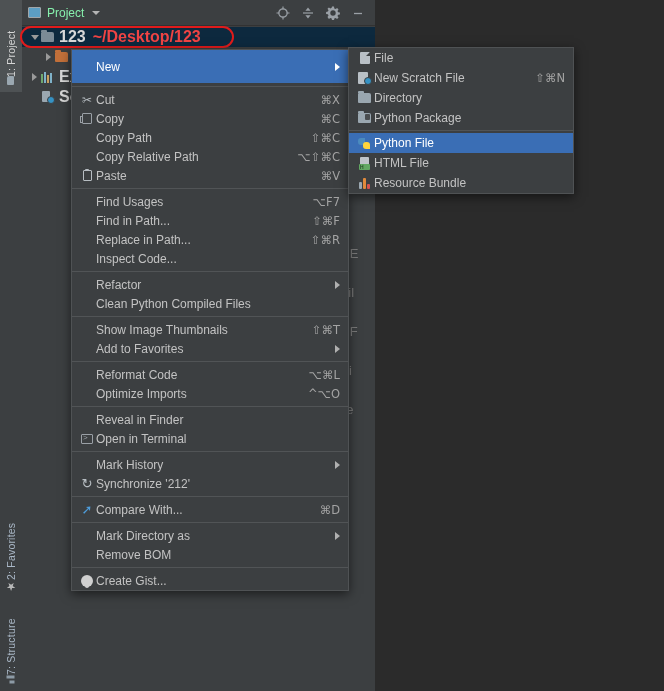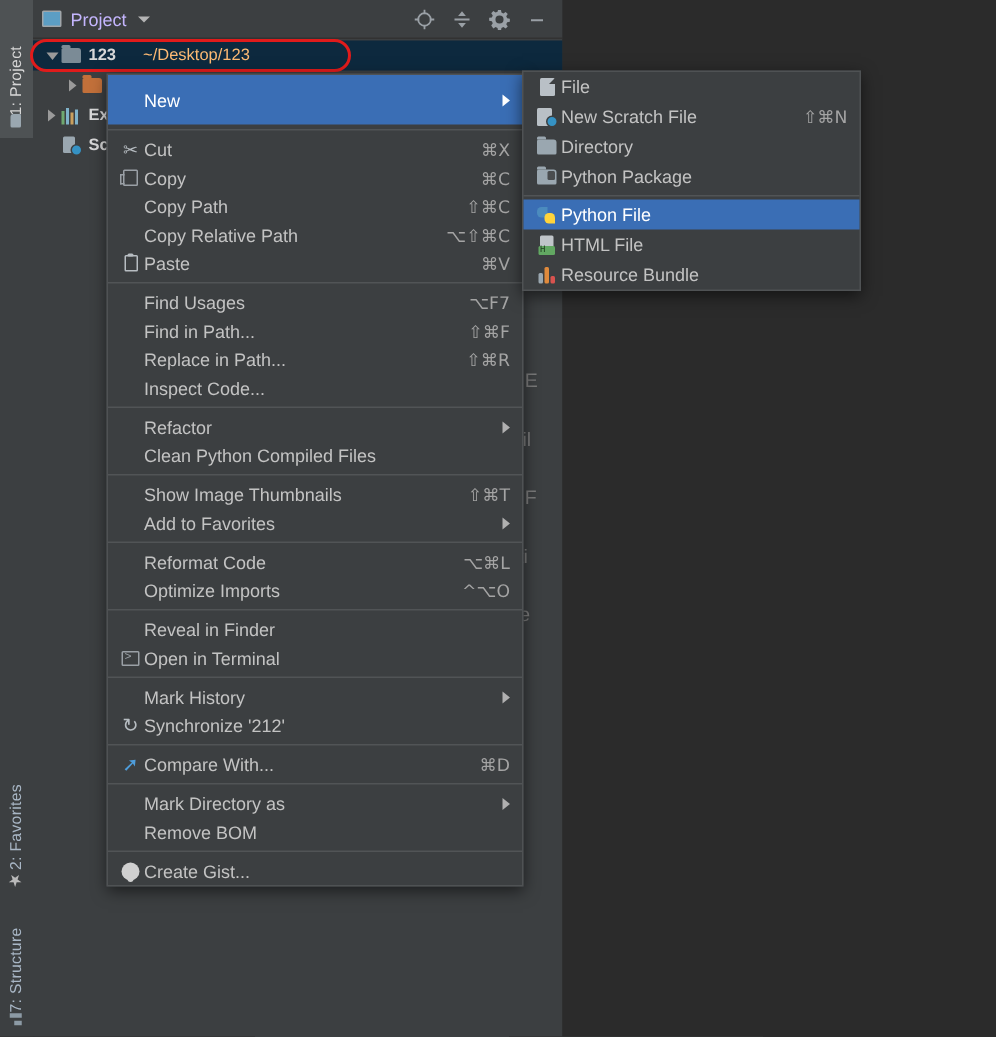--- a/index.html
+++ b/index.html
@@ -47,50 +47,50 @@
   .panel-header{
     position:relative;height:26px;background:#3c3f41;
     border-bottom:1px solid #323232;
     display:flex;align-items:center;padding:0 6px;box-sizing:border-box;
   }
   .panel-title{display:flex;align-items:center;gap:6px;}
   .proj-icon{
     width:13px;height:11px;border:1.5px solid #a0a6aa;border-radius:1px;
     background:#5c9ec4;box-sizing:border-box;
   }
-  .panel-title-text{font-size:12px;color:#c4b5fd;}
+  .panel-title-text{font-size:12px;color:#86efac;}
   .caret-dn{
     width:0;height:0;border-left:4px solid transparent;border-right:4px solid transparent;
     border-top:4px solid #b4b4b4;margin-left:2px;
   }
   .hdr-actions{margin-left:auto;display:flex;align-items:center;gap:10px;padding-right:4px;}
   .hdr-btn{width:15px;height:15px;display:flex;align-items:center;justify-content:center;color:#9aa0a6;}
   .hdr-btn svg{display:block;}
 
   
   .tree{position:relative;padding-top:1px;}
   .tree-row{
     position:relative;height:20px;display:flex;align-items:center;
-    padding-left:6px;font-size:11px;color:#c0c0c0;box-sizing:border-box;white-space:nowrap;
+    padding-left:6px;font-size:16px;color:#c0c0c0;box-sizing:border-box;white-space:nowrap;
   }
   .tree-row.selected{background:#0d293e;}
   .tw{
     width:13px;display:flex;align-items:center;justify-content:center;flex:0 0 13px;
   }
   .tw i{display:block;width:0;height:0;border-top:4px solid transparent;border-bottom:4px solid transparent;border-left:5px solid #9a9a9a;}
   .tw.open i{border:none;width:0;height:0;border-left:4px solid transparent;border-right:4px solid transparent;border-top:5px solid #9a9a9a;}
   .ficon{
     width:13px;height:10px;background:#7b8b96;border-radius:1px 2px 1px 1px;margin-right:5px;flex:0 0 13px;
     position:relative;
   }
   .ficon::before{content:"";position:absolute;left:0;top:-2px;width:6px;height:2px;background:#7b8b96;border-radius:1px 1px 0 0;}
   .ficon.orange{background:#c2703a;}
   .ficon.orange::before{background:#c2703a;}
   .tree-name{font-weight:bold;color:#d8d8d8;}
-  .tree-path{color:#fdba74;font-weight:normal;margin-left:18px;}
+  .tree-path{color:#ef4444;font-weight:bold;margin-left:7px;}
   .lib-icon{
     width:13px;height:11px;margin-right:5px;flex:0 0 13px;
     background:
       linear-gradient(#6fa86f,#6fa86f) 0 2px/2px 9px no-repeat,
       linear-gradient(#7fb2c9,#7fb2c9) 3px 0/2px 11px no-repeat,
       linear-gradient(#c9a05e,#c9a05e) 6px 3px/2px 8px no-repeat,
       linear-gradient(#7fb2c9,#7fb2c9) 9px 1px/2px 10px no-repeat;
   }
   .scratch-icon{
     position:relative;width:13px;height:12px;margin-right:5px;flex:0 0 13px;

